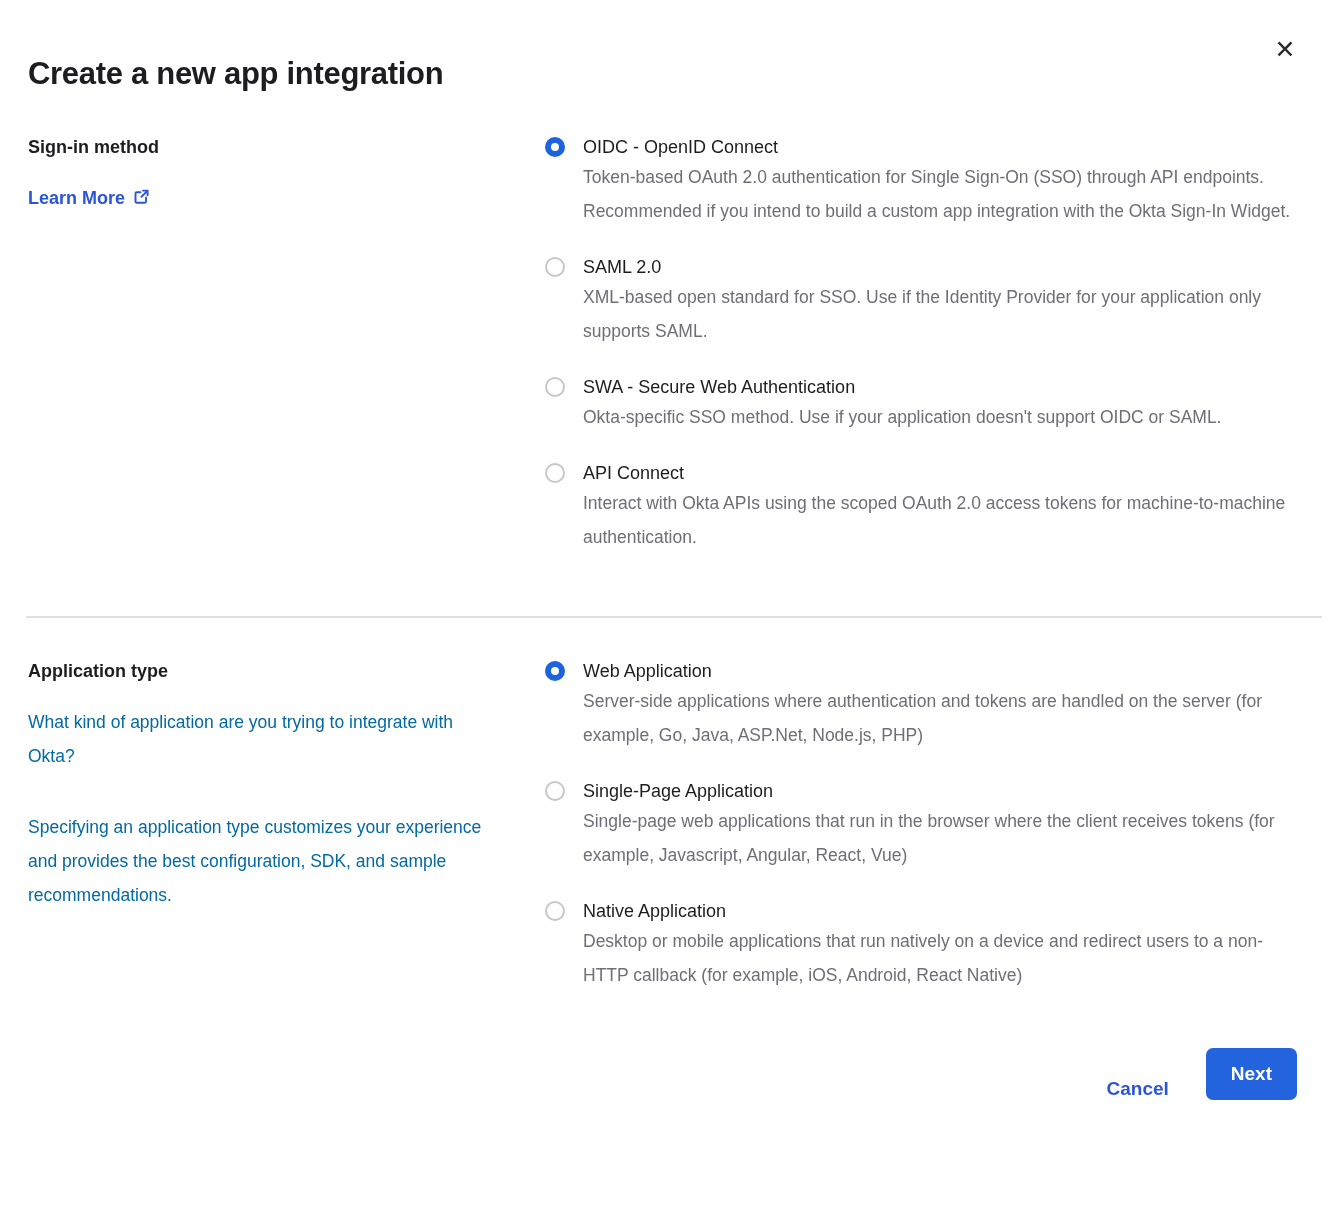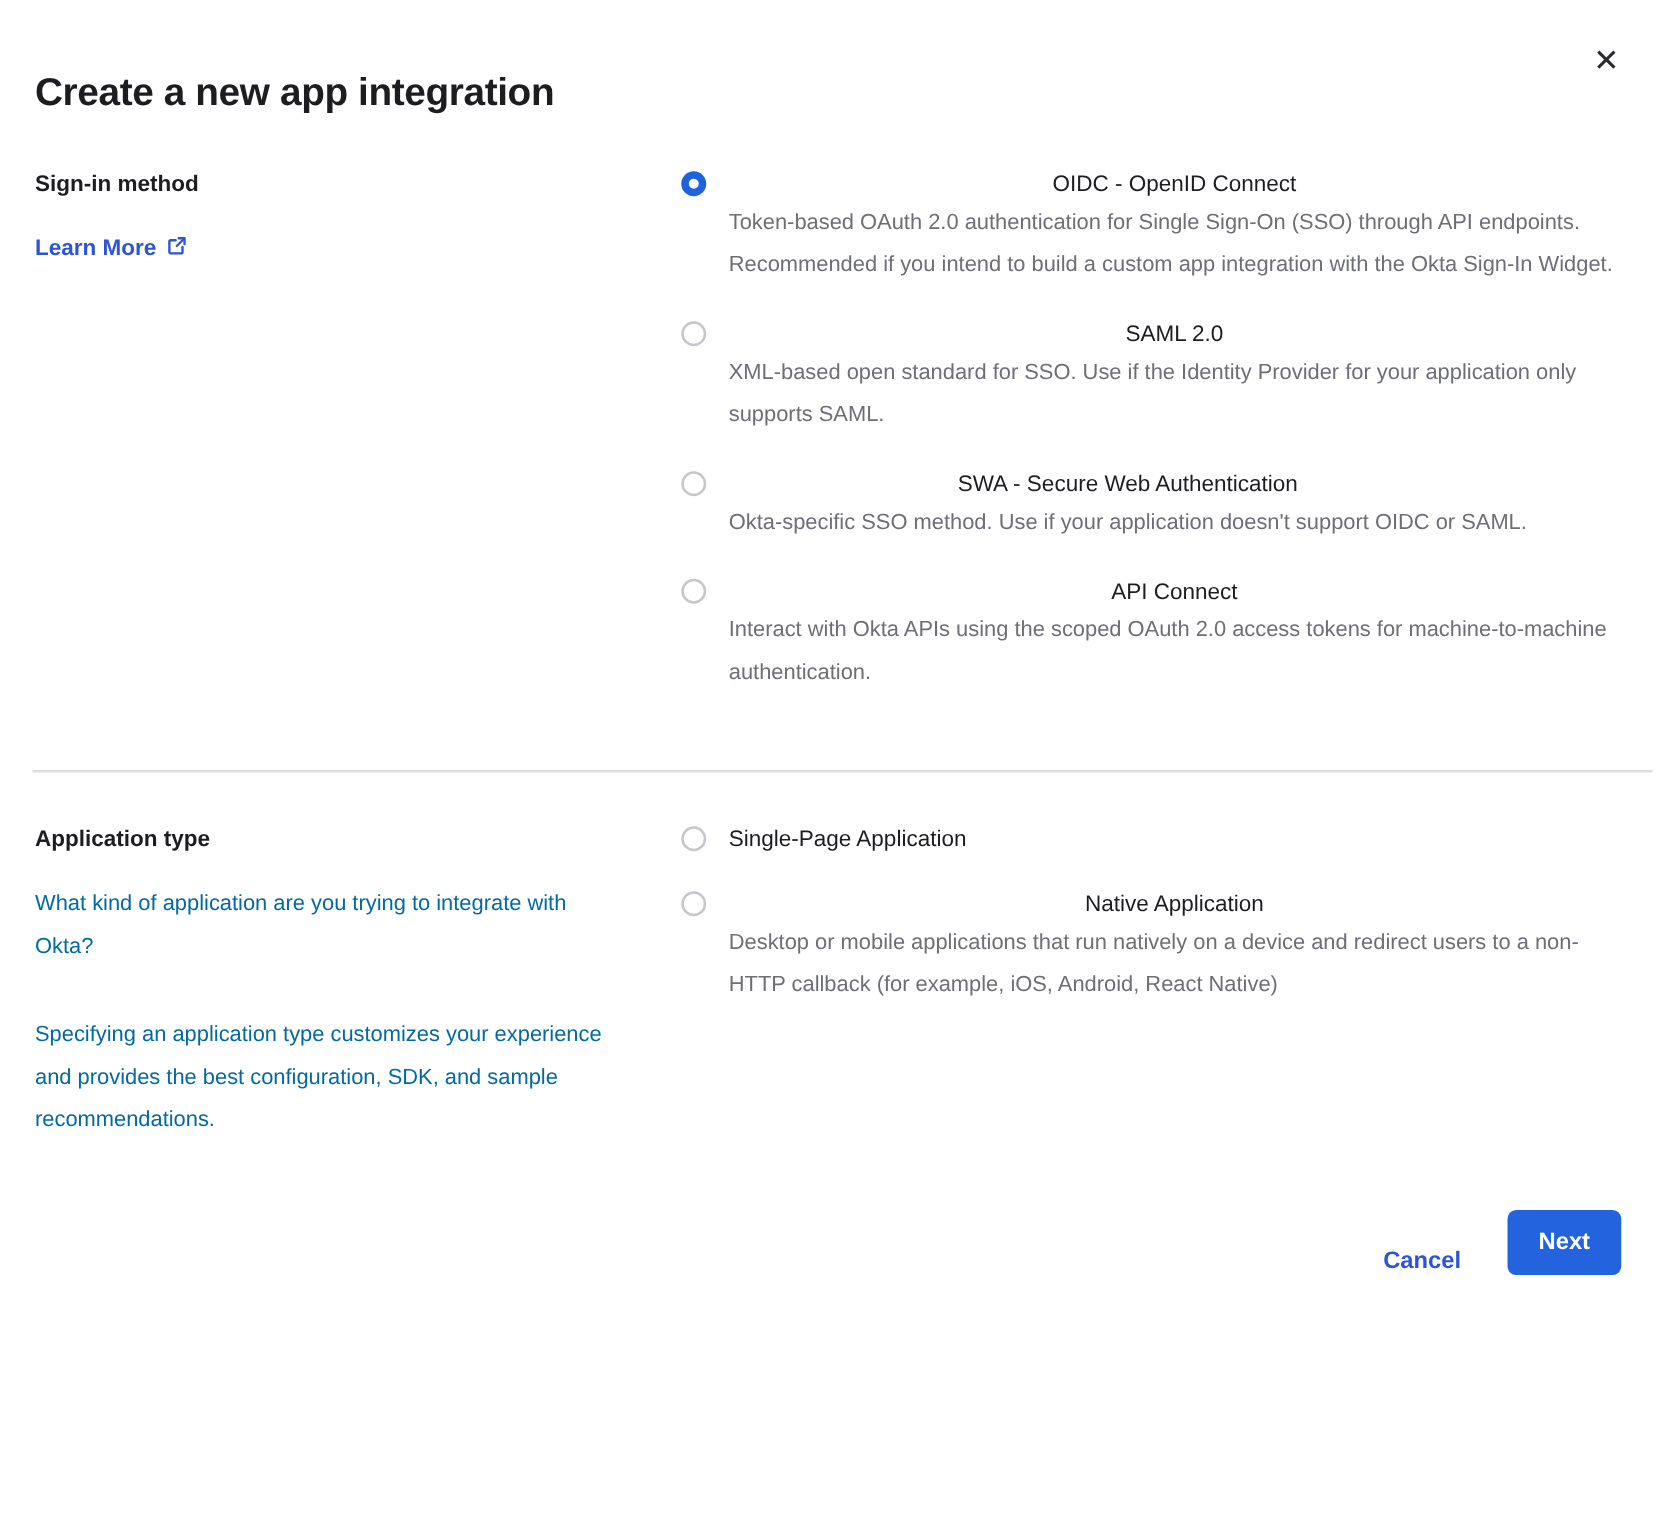--- a/index.html
+++ b/index.html
@@ -56,21 +56,21 @@
   .option { display:flex; margin-bottom:26px; }
   .option:last-child { margin-bottom:0; }
   .radio {
     flex:0 0 20px; width:20px; height:20px;
     box-sizing:border-box; border-radius:50%;
     border:2px solid #c6c6cd; background:#ffffff;
     margin-top:3px; cursor:pointer;
   }
   .radio.checked { border:6px solid #1c63dd; }
   .option-body { margin-left:18px; }
-  .option-label { font-size:18px; color:#1d1d21; line-height:26px;text-align:center; }
+  .option-label { font-size:18px; color:#1d1d21; line-height:26px; }
   .option-desc {
     font-size:17.5px; color:#6e6e78; line-height:34px;
     max-width:716px; margin:0;
   }
 
   
   .divider {
     border:none; border-top:2px solid #dedee3;
     margin:62px 10px 40px 26px;
   }
@@ -153,25 +153,33 @@
 <hr class="divider">
 
 <div class="section">
   <div class="left-col">
     <div class="section-label">Application type</div>
     <p class="col-desc first">What kind of application are you trying to integrate with Okta?</p>
     <p class="col-desc second">Specifying an application type customizes your experience and provides the best configuration, SDK, and sample recommendations.</p>
   </div>
   <div class="right-col">
 
+    <div class="option">
+      <div class="radio checked"></div>
+      <div class="option-body">
+        <div class="option-label">Web Application</div>
+        <p class="option-desc">Server-side applications where authentication and tokens are handled on the server (for example, Go, Java, ASP.Net, Node.js, PHP)</p>
+      </div>
+    </div>
 
     <div class="option">
       <div class="radio"></div>
       <div class="option-body">
         <div class="option-label">Single-Page Application</div>
+        <p class="option-desc">Single-page web applications that run in the browser where the client receives tokens (for example, Javascript, Angular, React, Vue)</p>
       </div>
     </div>
 
     <div class="option">
       <div class="radio"></div>
       <div class="option-body">
         <div class="option-label">Native Application</div>
         <p class="option-desc">Desktop or mobile applications that run natively on a device and redirect users to a non-HTTP callback (for example, iOS, Android, React Native)</p>
       </div>
     </div>

